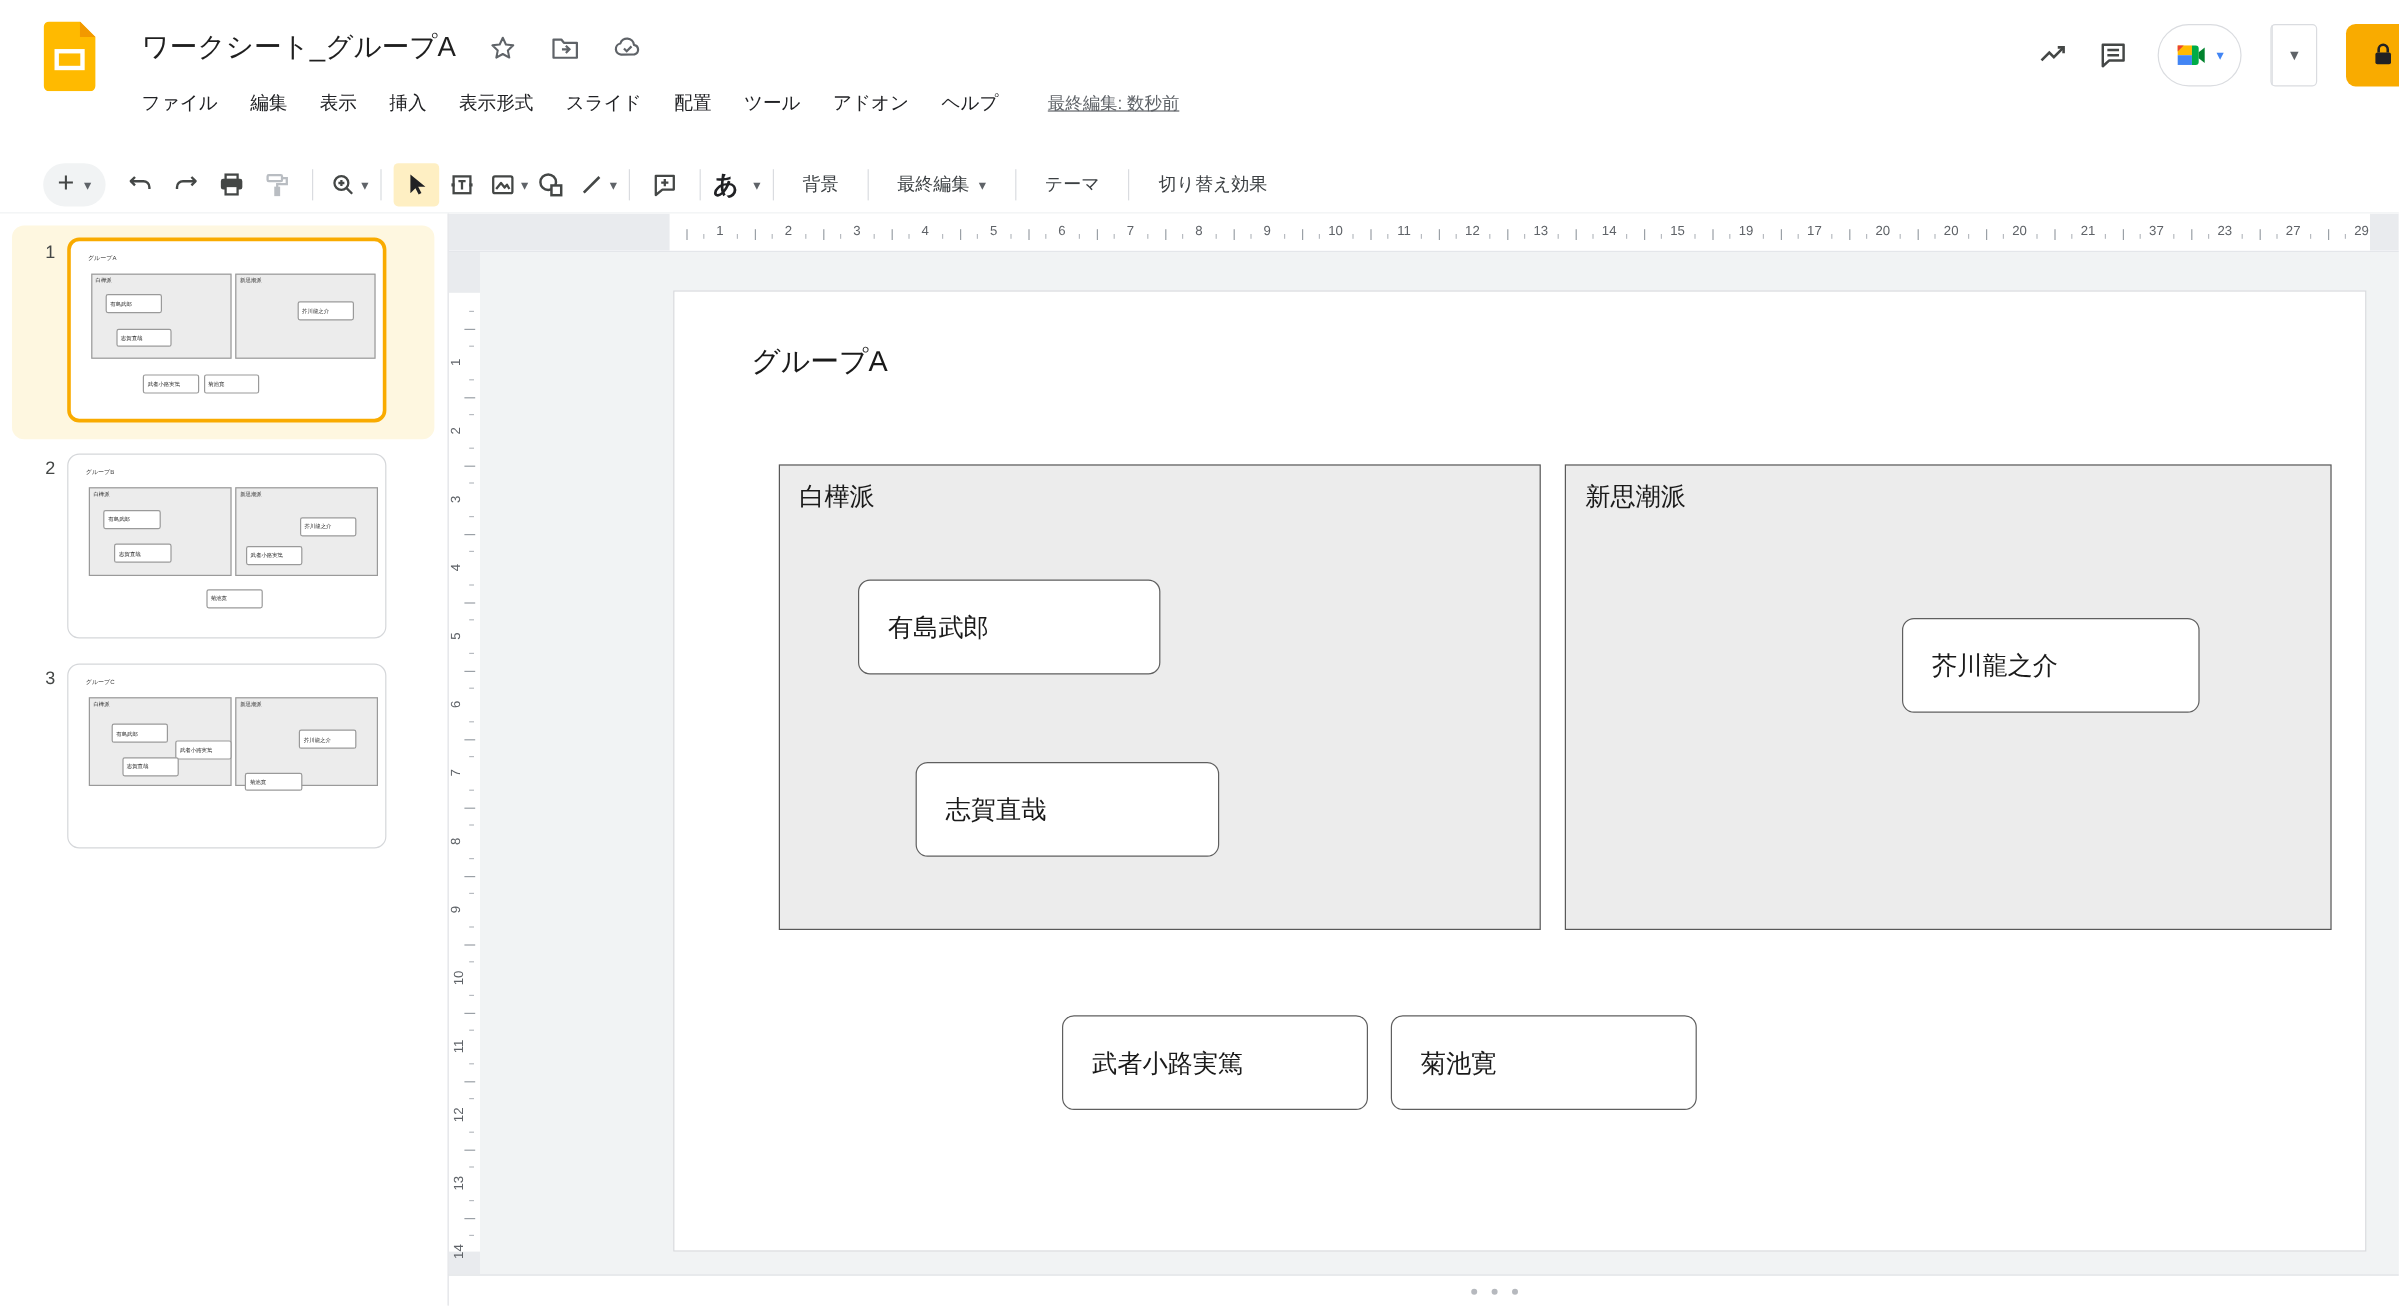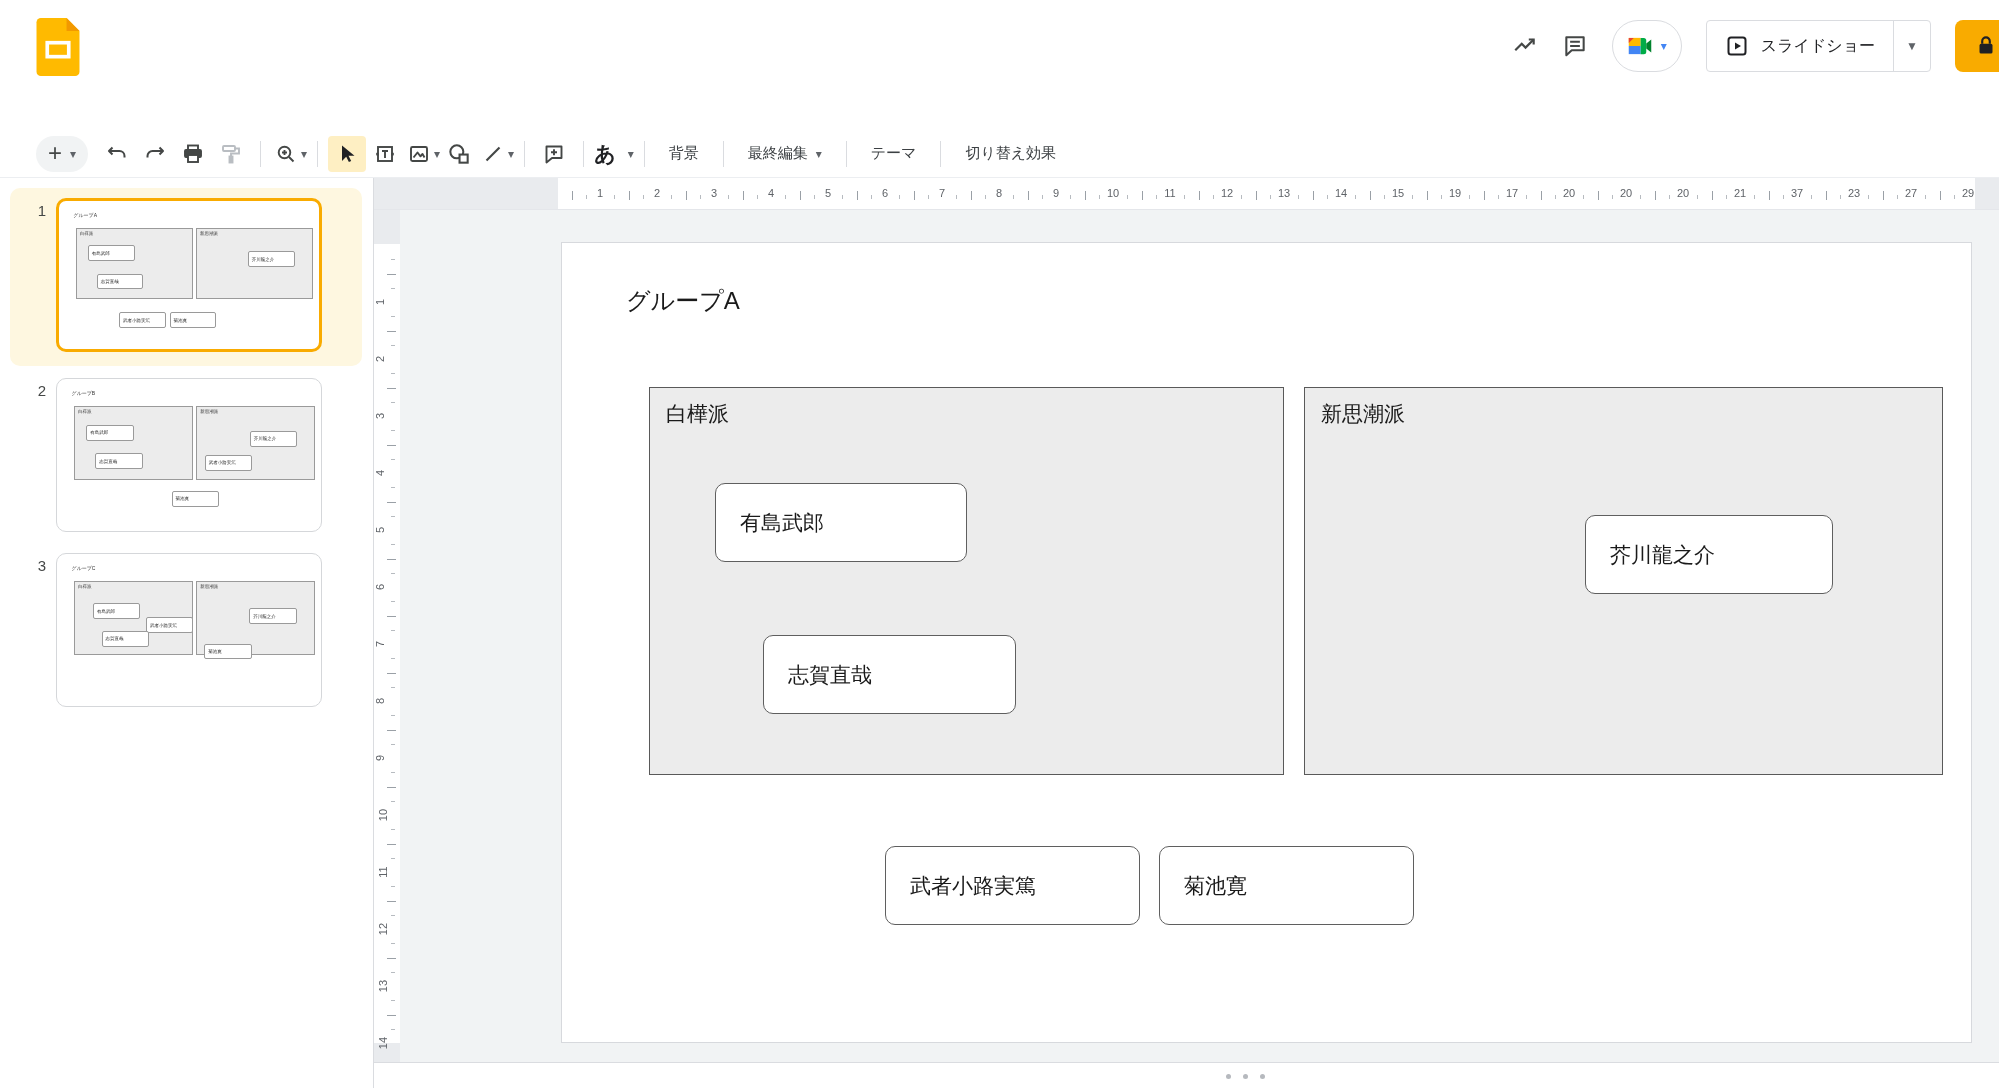--- a/index.html
+++ b/index.html
@@ -94,21 +94,54 @@
 
 <div class="topbar">
   <div class="logo">
     <svg width="44" height="58" viewBox="0 0 40 54">
       <path d="M4 0 h24 l12 12 v38 a4 4 0 0 1 -4 4 H4 a4 4 0 0 1 -4 -4 V4 a4 4 0 0 1 4 -4 z" fill="#FFBA00"></path>
       <path d="M28 0 l12 12 h-12 z" fill="#F29900"></path>
       <rect x="10" y="23" width="20" height="13" fill="none" stroke="#fff" stroke-width="3.4"></rect>
     </svg>
   </div>
 
-
+  <div class="titlerow">
+    <span class="doctitle">ワークシート_グループA</span>
+    <span class="tb-ic">
+      <svg width="24" height="24" viewBox="0 0 24 24" fill="none" stroke="#5f6368" stroke-width="1.7">
+        <path d="M12 3.5 l2.6 5.6 6.1 .7 -4.5 4.2 1.2 6 -5.4 -3 -5.4 3 1.2 -6 -4.5 -4.2 6.1 -.7 z" stroke-linejoin="round"></path>
+      </svg>
+    </span>
+    <span class="tb-ic">
+      <svg width="26" height="26" viewBox="0 0 24 24" fill="none" stroke="#5f6368" stroke-width="1.7">
+        <path d="M3 5.5 h6 l2 2.5 h10 v11.5 H3 z" stroke-linejoin="round"></path>
+        <path d="M9.5 13 h5.5 m-2.5 -2.8 L15.3 13 l-2.8 2.8"></path>
+      </svg>
+    </span>
+    <span class="tb-ic">
+      <svg width="27" height="27" viewBox="0 0 24 24" fill="none" stroke="#5f6368" stroke-width="1.7">
+        <path d="M7 17.5 a4.3 4.3 0 0 1 -.6 -8.5 a5.4 5.4 0 0 1 10.5 1 a3.8 3.8 0 0 1 .4 7.4 z" stroke-linejoin="round"></path>
+        <path d="M9.2 12.8 l2.1 2.1 3.7 -3.7"></path>
+      </svg>
+    </span>
+  </div>
+
+  <div class="menurow">
+    <span class="menu-item">ファイル</span>
+    <span class="menu-item">編集</span>
+    <span class="menu-item">表示</span>
+    <span class="menu-item">挿入</span>
+    <span class="menu-item">表示形式</span>
+    <span class="menu-item">スライド</span>
+    <span class="menu-item">配置</span>
+    <span class="menu-item">ツール</span>
+    <span class="menu-item">アドオン</span>
+    <span class="menu-item">ヘルプ</span>
+    <span class="lastedit">最終編集: 数秒前</span>
+  </div>
 
   <div class="topright">
     <span class="tb-ic">
       <svg width="30" height="30" viewBox="0 0 24 24" fill="none" stroke="#444746" stroke-width="2">
         <path d="M3 16 l6 -6 3.5 3.5 L20 6"></path>
         <path d="M15.5 6 H20 v4.5"></path>
       </svg>
     </span>
     <span class="tb-ic">
       <svg width="30" height="30" viewBox="0 0 24 24" fill="none" stroke="#444746" stroke-width="1.9">
@@ -120,27 +153,20 @@
       <svg width="30" height="30" viewBox="0 0 24 24">
         <rect x="3" y="5.5" width="9.5" height="6.5" fill="#ffba00"></rect>
         <rect x="3" y="12" width="9.5" height="6.5" fill="#4285f4"></rect>
         <path d="M12.5 5.5 h2.5 a2 2 0 0 1 2 2 v9 a2 2 0 0 1 -2 2 h-2.5 z" fill="#00ac47"></path>
         <path d="M17 10 l4 -3.2 v10.4 L17 14 z" fill="#00832d"></path>
         <path d="M3 5.5 h4 l-4 4 z" fill="#ea4335"></path>
       </svg>
       <span class="caret blue">▾</span>
     </span>
     <span class="ssbtn">
-      <span class="ssmain">
-        <svg width="24" height="24" viewBox="0 0 24 24">
-          <rect x="3.5" y="3.5" width="17" height="17" rx="2.5" fill="none" stroke="#202124" stroke-width="2"></rect>
-          <path d="M10 8.5 l6 3.5 -6 3.5 z" fill="#202124"></path>
-        </svg>
-        <span class="sslabel">スライドショー</span>
-      </span>
       <span class="sscaret">
           <span class="caret">▼</span>
         </span>
     </span>
     <span class="lockbtn">
       <svg width="26" height="26" viewBox="0 0 24 24">
         <rect x="6" y="10" width="12" height="9" rx="1.5" fill="#202124"></rect>
         <path d="M8.5 10 V7.5 a3.5 3.5 0 0 1 7 0 V10" fill="none" stroke="#202124" stroke-width="2"></path>
       </svg>
     </span>

